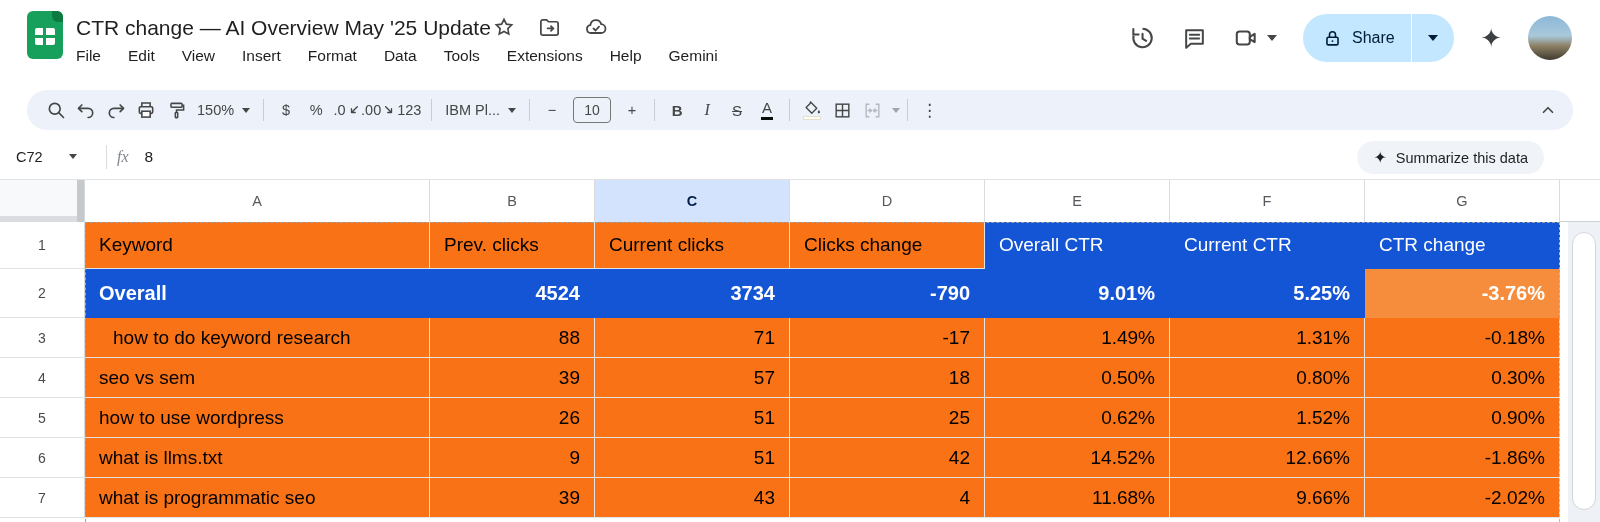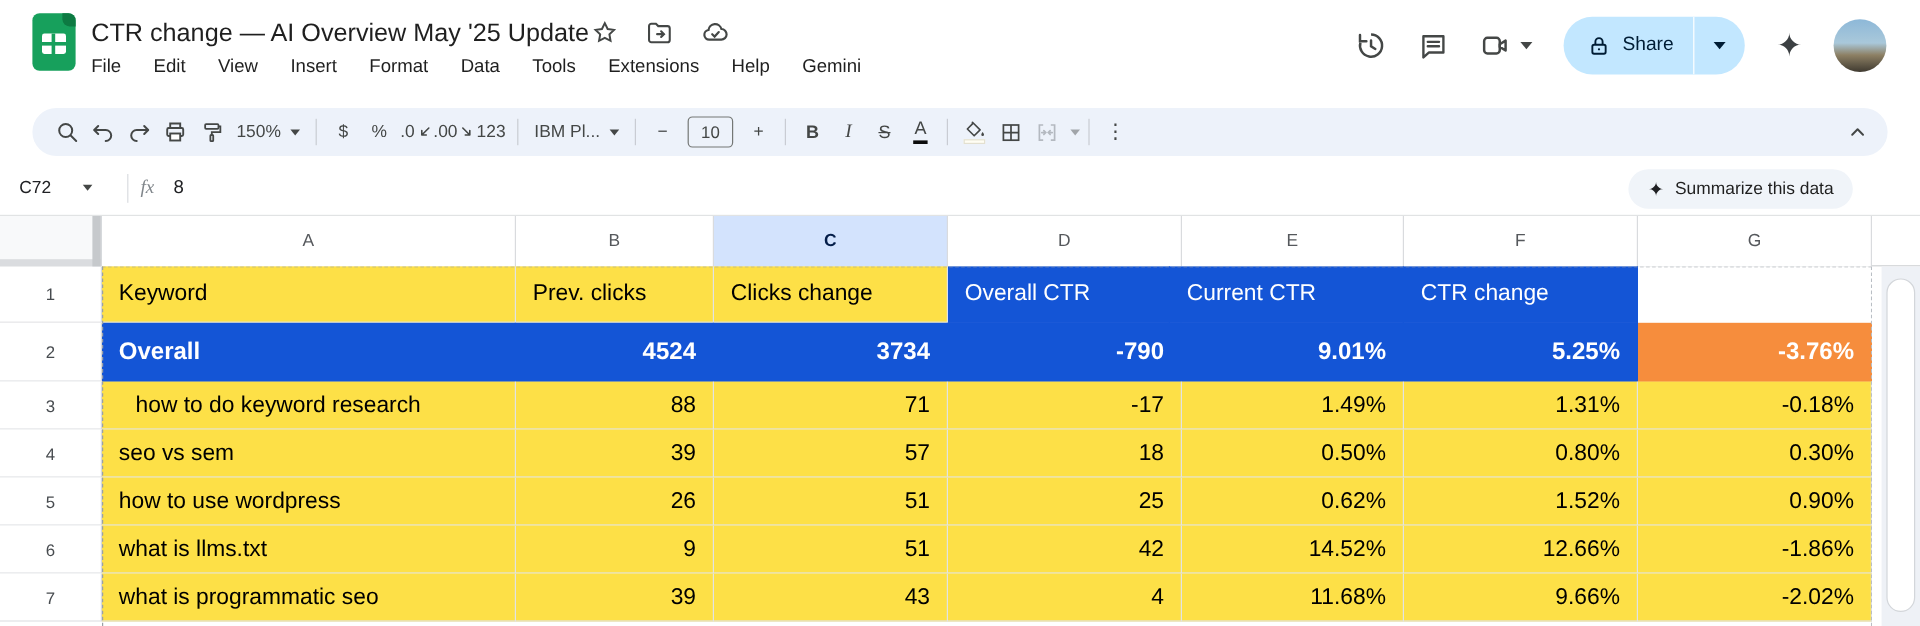--- a/index.html
+++ b/index.html
@@ -68,21 +68,21 @@
   .colhdr-row { display:flex; height:42px; border-bottom:1px solid #cfd1d4; }
   .corner { width:85px; height:42px; background:#f8f9fa; border-right:1px solid #d6d9dc; position:relative; }
   .corner::after { content:""; position:absolute; right:0; top:0; width:7px; height:100%; background:#c6c9cc; }
   .corner::before { content:""; position:absolute; left:0; bottom:0; width:100%; height:6px; background:#dadcdf; }
   .colhdr { height:42px; display:flex; align-items:center; justify-content:center; font-size:14.5px; color:#55585c;
     border-right:1px solid #d9dbde; background:#fff; }
   .colhdr.selected { background:#d3e3fd; color:#041e49; font-weight:bold; }
   .sheetrow { display:flex; }
   .rownum { width:85px; display:flex; align-items:center; justify-content:center; font-size:14px; color:#474b4f;
     border-right:1px solid #d6d9dc; border-bottom:1px solid #e0e2e4; background:#fff; }
-  .cell { display:flex; align-items:center; font-size:19px; color:#000; background:#fde047;
+  .cell { display:flex; align-items:center; font-size:19px; color:#000; background:#f97316;
     border-right:1px solid #e2e3e4; border-bottom:1px solid #e2e3e4; padding:0 14px; white-space:nowrap; overflow:hidden; }
   .cell.left { justify-content:flex-start; }
   .cell.right { justify-content:flex-end; }
   .cell.blue { background:#1455d6; color:#fff; border-right-color:#1455d6; border-bottom-color:#1455d6; }
   .cell.orange { background:#f68d3d; color:#fff; border-right-color:#f68d3d; border-bottom-color:#f68d3d; }
   .cell.bold { font-weight:bold; font-size:20px; }
   .r-h1 { height:47px; } .r-h2 { height:49px; } .r-hn { height:40px; }
   .dash-overlay { position:absolute; left:85px; top:42px; width:1475px; height:300px; pointer-events:none;
     border-top:1px dashed #9aa0a6; border-left:1px dashed #9aa0a6; border-right:1px dashed #b9bec4; }
   .v-scroll-track { position:absolute; left:1568px; top:42px; width:32px; height:300px; background:#eef1f6; }
@@ -304,20 +304,21 @@
       <div class="colhdr" style="width: 195px;">D</div>
       <div class="colhdr" style="width: 185px;">E</div>
       <div class="colhdr" style="width: 195px;">F</div>
       <div class="colhdr" style="width: 195px;">G</div>
     </div>
   <div>
       <div class="sheetrow r-h1">
         <div class="rownum">1</div>
         <div class="cell left" style="width: 345px;">Keyword</div>
         <div class="cell left" style="width: 165px;">Prev. clicks</div>
+        <div class="cell left" style="width: 195px;">Current clicks</div>
         <div class="cell left" style="width: 195px;">Clicks change</div>
         <div class="cell left blue" style="width: 185px;">Overall CTR</div>
         <div class="cell left blue" style="width: 195px;">Current CTR</div>
         <div class="cell left blue" style="width: 195px;">CTR change</div>
       </div>
       <div class="sheetrow r-h2">
         <div class="rownum">2</div>
         <div class="cell left blue bold" style="width: 345px;">Overall</div>
         <div class="cell right blue bold" style="width: 165px;">4524</div>
         <div class="cell right blue bold" style="width: 195px;">3734</div>

